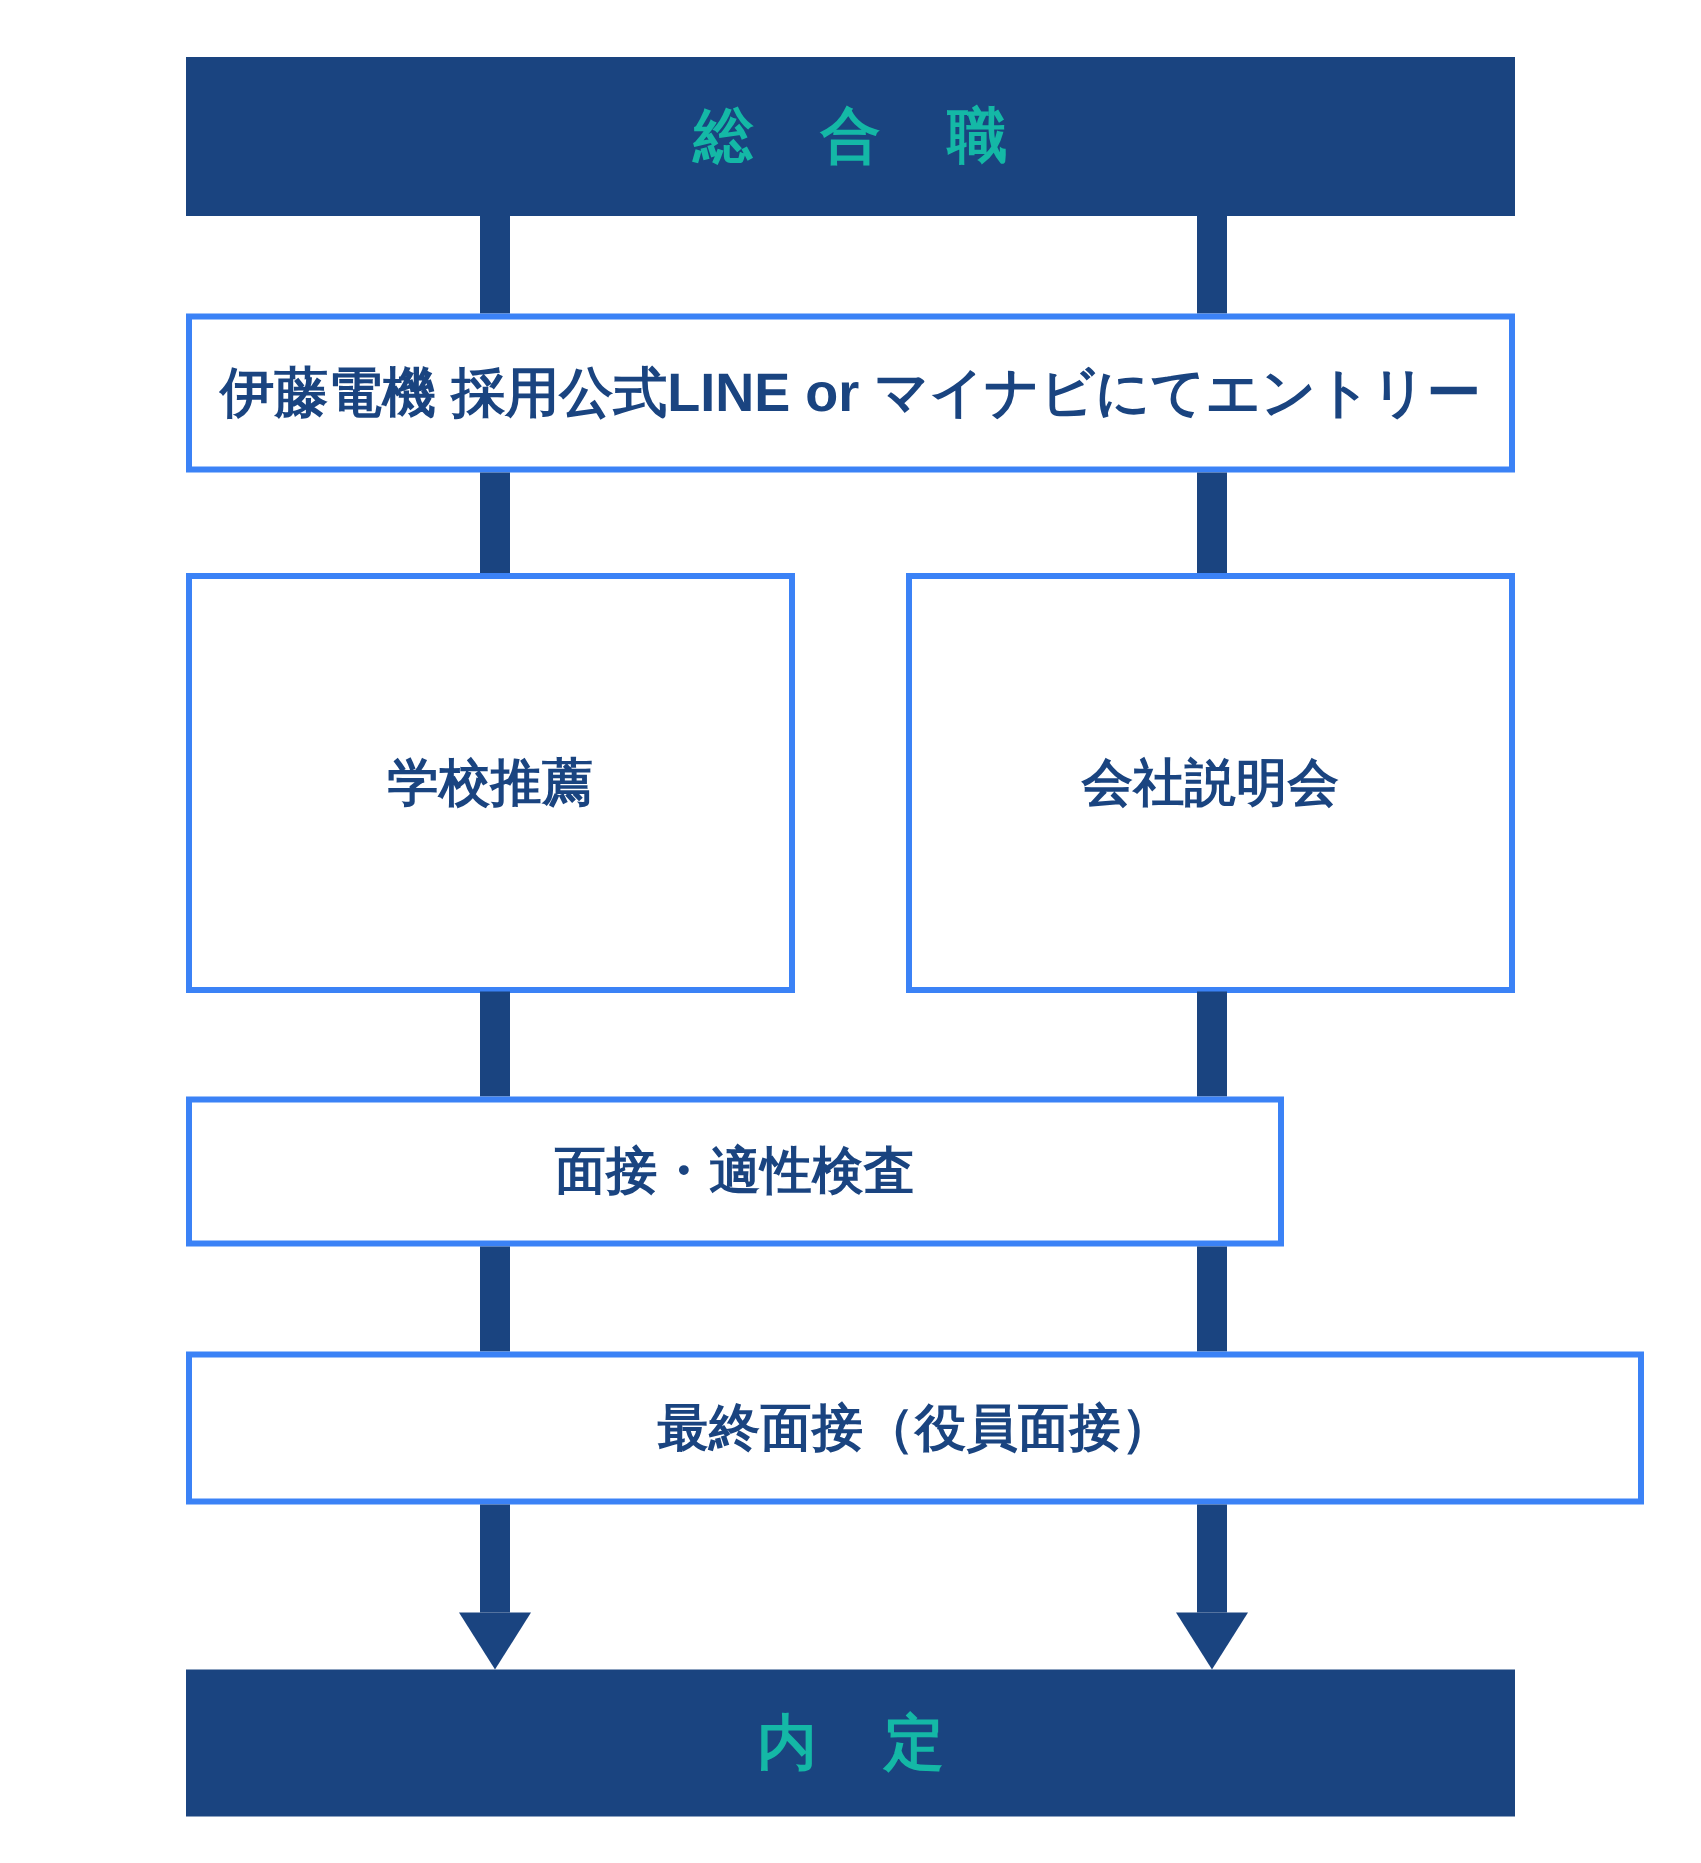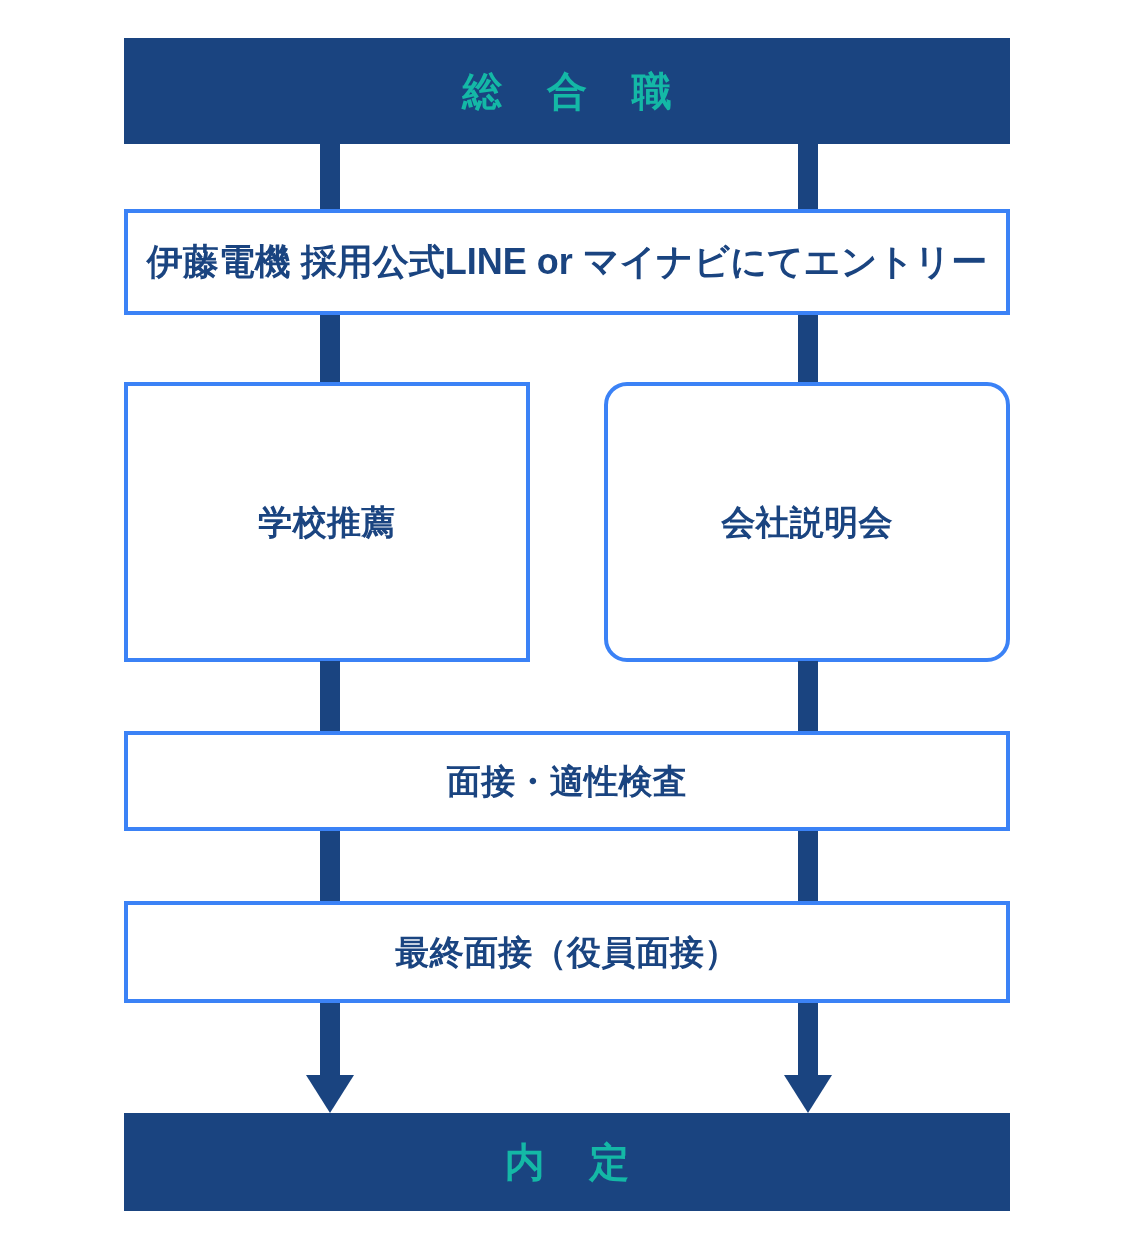--- a/index.html
+++ b/index.html
@@ -115,37 +115,37 @@
   </div>
 
   <div class="connector" style="left:320px; top:315px; width:20px; height:68px;"></div>
 
   <div class="connector" style="left:798px; top:315px; width:20px; height:68px;"></div>
 
   <div class="node node-outline" style="left:124px; top:382px; width:406px; height:280px;">
     <span class="node-label step-label">学校推薦</span>
   </div>
 
-  <div class="node node-outline" style="left:604px; top:382px; width:406px; height:280px;border-radius:23px;">
+  <div class="node node-outline" style="left:604px; top:382px; width:406px; height:280px;">
     <span class="node-label step-label">会社説明会</span>
   </div>
 
   <div class="connector" style="left:320px; top:661px; width:20px; height:72px;"></div>
 
   <div class="connector" style="left:798px; top:661px; width:20px; height:72px;"></div>
 
-  <div class="node node-outline" style="left:124px; top:731px; width:886px; height:100px;">
+  <div class="node node-outline" style="left:124px; top:731px; width:732px; height:100px;">
     <span class="node-label step-label">面接・適性検査</span>
   </div>
 
   <div class="connector" style="left:320px; top:831px; width:20px; height:72px;"></div>
 
   <div class="connector" style="left:798px; top:831px; width:20px; height:72px;"></div>
 
-  <div class="node node-outline" style="left:124px; top:901px; width:886px; height:102px;">
+  <div class="node node-outline" style="left:124px; top:901px; width:972px; height:102px;">
     <span class="node-label step-label">最終面接（役員面接）</span>
   </div>
 
   <div class="arrow" style="left:306px; top:1003px; width:48px; height:110px;">
     <div class="arrow-shaft" style="height:72px;"></div>
     <div class="arrow-head" style="top:72px;"></div>
   </div>
 
   <div class="arrow" style="left:784px; top:1003px; width:48px; height:110px;">
     <div class="arrow-shaft" style="height:72px;"></div>

